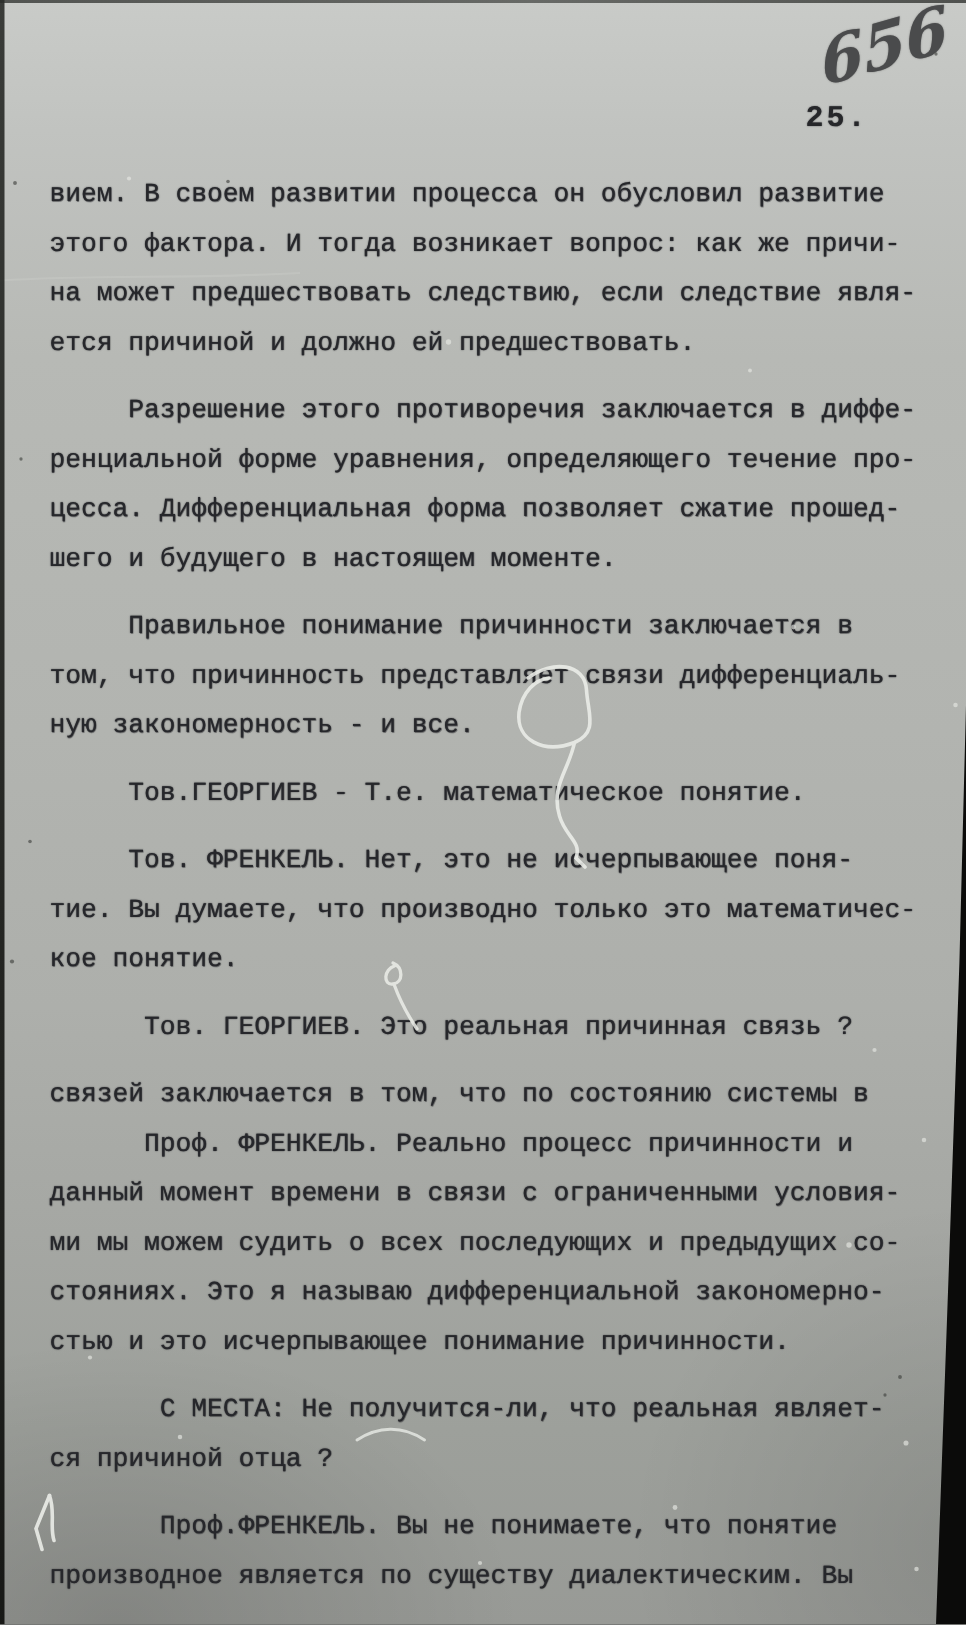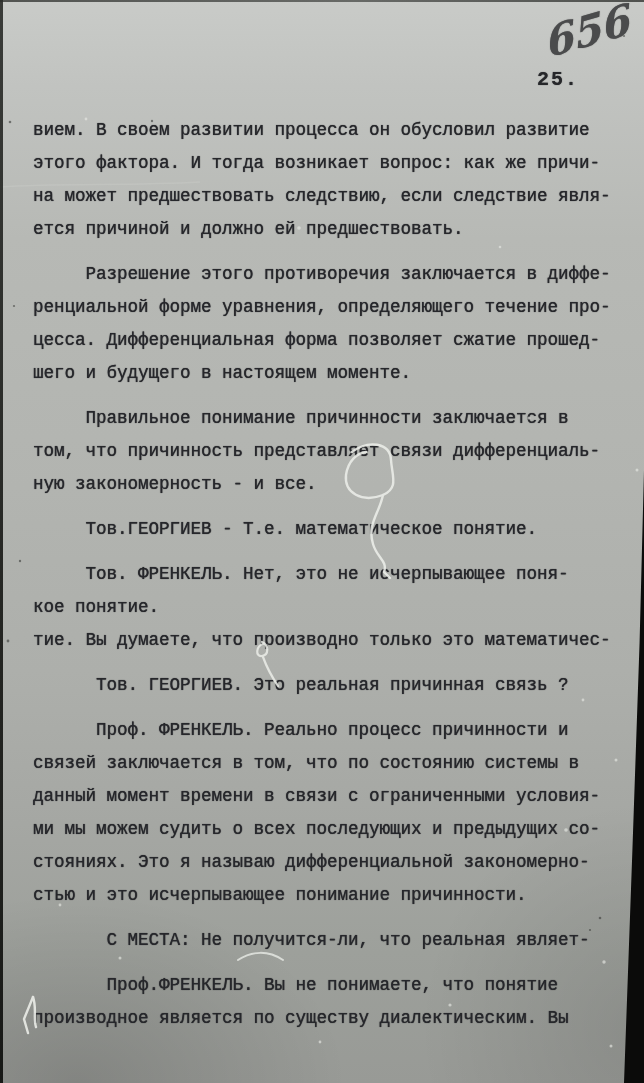--- a/index.html
+++ b/index.html
@@ -97,36 +97,37 @@
       <div class="para">
         <div class="line">     Правильное понимание причинности заключается в</div>
         <div class="line">том, что причинность представляет связи дифференциаль-</div>
         <div class="line">ную закономерность - и все.</div>
       </div>
       <div class="para">
         <div class="line">     Тов.ГЕОРГИЕВ - Т.е. математическое понятие.</div>
       </div>
       <div class="para">
         <div class="line">     Тов. ФРЕНКЕЛЬ. Нет, это не исчерпывающее поня-</div>
+        <div class="line">тие. Вы думаете, что производно только это математичес-</div>
         <div class="line">кое понятие.</div>
-        <div class="line">тие. Вы думаете, что производно только это математичес-</div>
       </div>
       <div class="para">
         <div class="line">      Тов. ГЕОРГИЕВ. Это реальная причинная связь ?</div>
       </div>
       <div class="para">
+        <div class="line">связей заключается в том, что по состоянию системы в</div>
         <div class="line">      Проф. ФРЕНКЕЛЬ. Реально процесс причинности и</div>
-        <div class="line">связей заключается в том, что по состоянию системы в</div>
         <div class="line">данный момент времени в связи с ограниченными условия-</div>
         <div class="line">ми мы можем судить о всех последующих и предыдущих со-</div>
         <div class="line">стояниях. Это я называю дифференциальной закономерно-</div>
         <div class="line">стью и это исчерпывающее понимание причинности.</div>
       </div>
       <div class="para">
         <div class="line">       С МЕСТА: Не получится-ли, что реальная являет-</div>
+        <div class="line">ся причиной отца ?</div>
       </div>
       <div class="para">
         <div class="line">       Проф.ФРЕНКЕЛЬ. Вы не понимаете, что понятие</div>
         <div class="line">производное является по существу диалектическим. Вы</div>
       </div>
     </div>
 
   <svg class="scratches" width="644" height="1083" viewBox="0 0 644 1083">
 
     <g stroke="#eceee9" stroke-width="2.4" fill="none" stroke-linecap="round" opacity="0.88">

